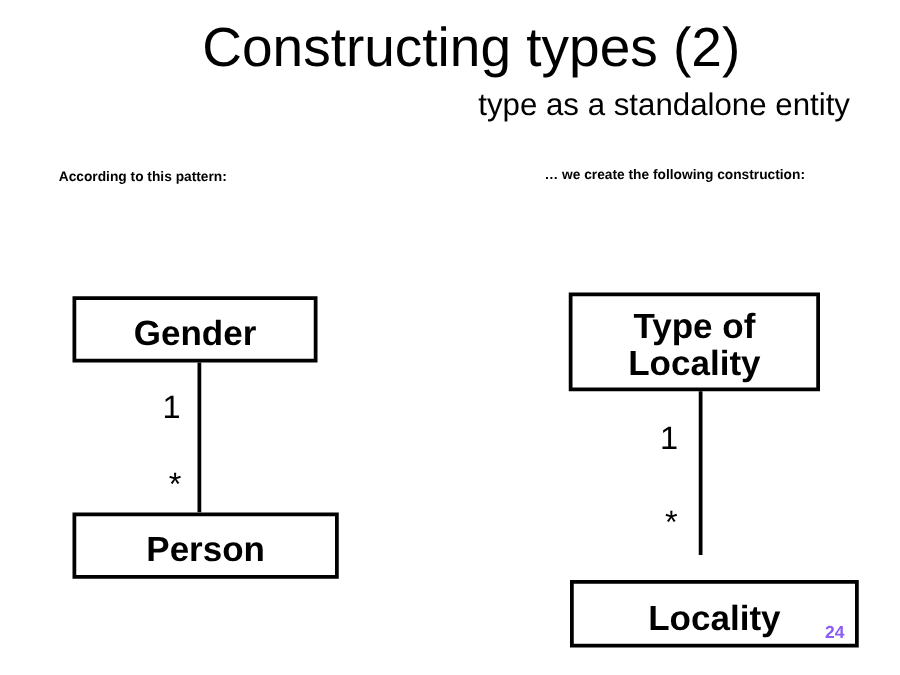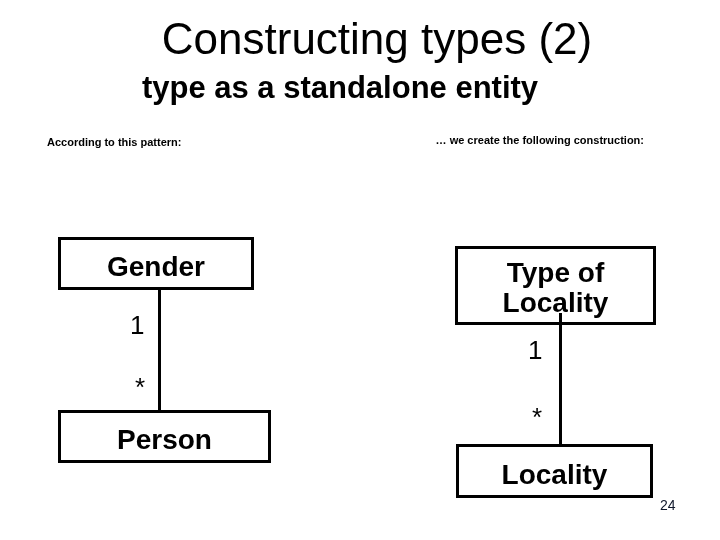--- a/index.html
+++ b/index.html
@@ -26,24 +26,24 @@
     line-height: 1.2;
     font-weight: 400;
     white-space: nowrap;
     padding-left: 17px;
   }
   .subtitle {
     position: absolute;
     top: 69px;
     left: 0;
     width: 680px;
-    text-align: center;
-    font-size: 31px;
+    text-align: right;
+    font-size: 25px;
     line-height: 1.2;
-    font-weight: 700;
+    font-weight: 400;
     white-space: nowrap;
   }
   .caption {
     position: absolute;
     font-size: 11px;
     font-weight: 700;
     line-height: 21px;
   }
   .caption-left {
     top: 132px;
@@ -65,22 +65,22 @@
     align-items: center;
     justify-content: center;
     text-align: center;
     font-size: 28px;
     font-weight: 700;
     line-height: 30px;
     padding-top: 7px;
   }
   .box-gender   { left: 58px;  top: 237px; width: 196px; height: 53px; }
   .box-person   { left: 58px;  top: 410px; width: 213px; height: 53px; }
-  .box-typeloc  { left: 455px; top: 246px; width: 201px; height: 79px; padding-top: 5px; }
-  .box-locality { left: 456px; top: 444px; width: 197px; height: 54px; align-items: center; }
+  .box-typeloc  { left: 455px; top: 234px; width: 201px; height: 79px; padding-top: 5px; }
+  .box-locality { left: 456px; top: 464px; width: 231px; height: 54px; align-items: center; }
   .connector {
     position: absolute;
     width: 3px;
     background: #000000;
   }
   .connector-left  { left: 158px; top: 290px; height: 120px; }
   .connector-right { left: 559px; top: 313px; height: 131px; }
   .multiplicity {
     position: absolute;
     font-size: 26px;
@@ -90,22 +90,22 @@
   }
   .mult-left-1  { left: 130px; top: 312px; }
   .mult-left-n  { left: 135px; top: 374px; }
   .mult-right-1 { left: 528px; top: 337px; }
   .mult-right-n { left: 532px; top: 404px; }
   .page-number {
     position: absolute;
     left: 660px;
     top: 497px;
     font-size: 14px;
-    font-weight: 400;
-    color: #0f172a;
+    font-weight: 700;
+    color: #8b5cf6;
   }
 </style>
 </head>
 <body>
 
 <div id="slide">
 
   <div class="title">Constructing types (2)</div>
 
   <div class="subtitle">type as a standalone entity</div>

